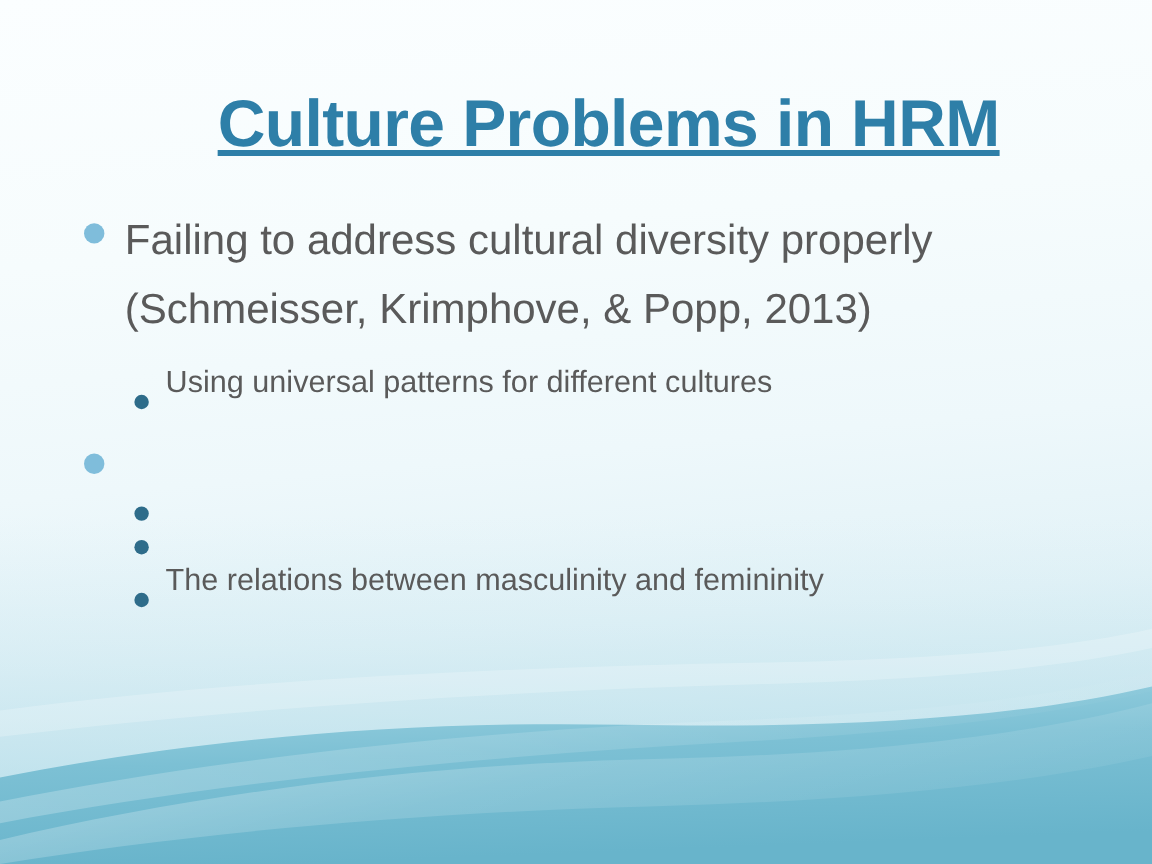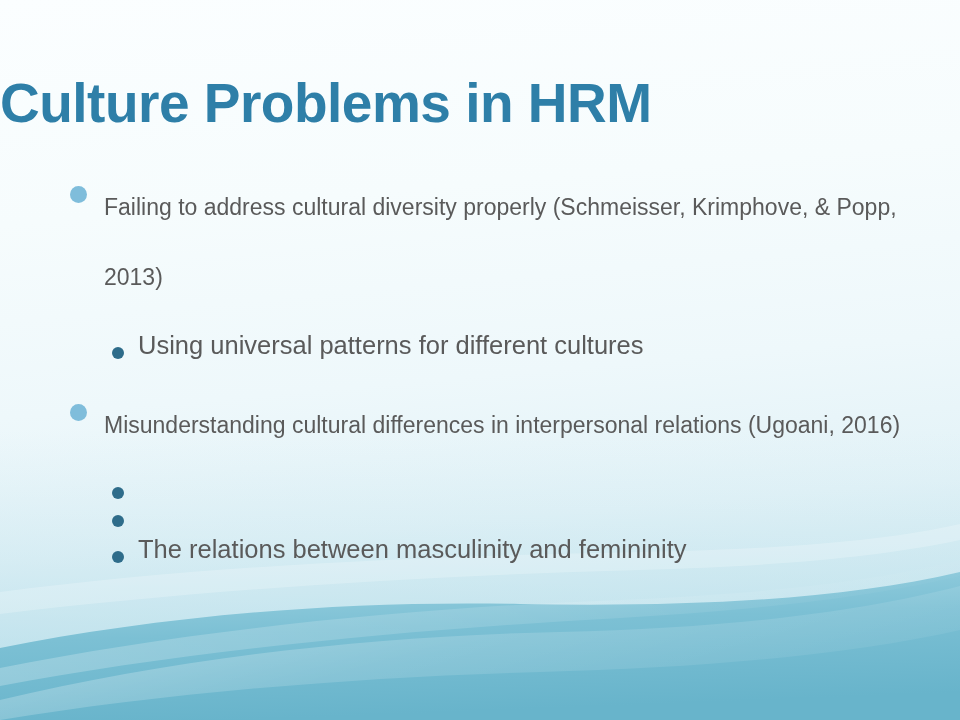--- a/index.html
+++ b/index.html
@@ -38,27 +38,28 @@
     height: 720px;
     pointer-events: none;
   }
 
   
   #title {
     position: absolute;
     left: 0;
     top: 72px;
     width: 833px;
-    text-align: left;
+    text-align: right;
     font-size: 55px;
     font-weight: bold;
     line-height: 62px;
     letter-spacing: -0.5px;
     color: #2e7fa8;
     white-space: nowrap;
+    text-decoration: underline;
   }
 
   
   #body-content {
     position: absolute;
     left: 0;
     top: 172px;
     width: 960px;
   }
 
@@ -74,29 +75,29 @@
     flex: 0 0 auto;
     width: 17px;
     height: 17px;
     border-radius: 50%;
     background: #7fbddb;
     margin-top: 14px;
     margin-right: 17px;
   }
   .lvl1 .text {
     flex: 1 1 auto;
-    font-size: 23px;
-    line-height: 70px;
+    font-size: 35px;
+    line-height: 57px;
     color: #5a5a5a;
   }
 
   .lvl2 {
     position: relative;
     display: flex;
-    align-items: center;
+    align-items: flex-end;
     padding-left: 112px;
     padding-right: 56px;
     margin-bottom: 1px;
   }
   .lvl2 .marker {
     flex: 0 0 auto;
     width: 12px;
     height: 12px;
     border-radius: 50%;
     background: #2e6c8a;
@@ -163,21 +164,20 @@
 
     <div class="lvl2">
       <span class="marker"></span>
       <span class="text">Using universal patterns for different cultures</span>
     </div>
 
     <div class="grp-gap"></div>
 
     <div class="lvl1">
       <span class="marker"></span>
-      <span class="text">Misunderstanding cultural differences in interpersonal relations (Ugoani, 2016)</span>
     </div>
 
     <div class="grp-gap-sm"></div>
 
     <div class="lvl2">
       <span class="marker"></span>
     </div>
 
     <div class="lvl2">
       <span class="marker"></span>

